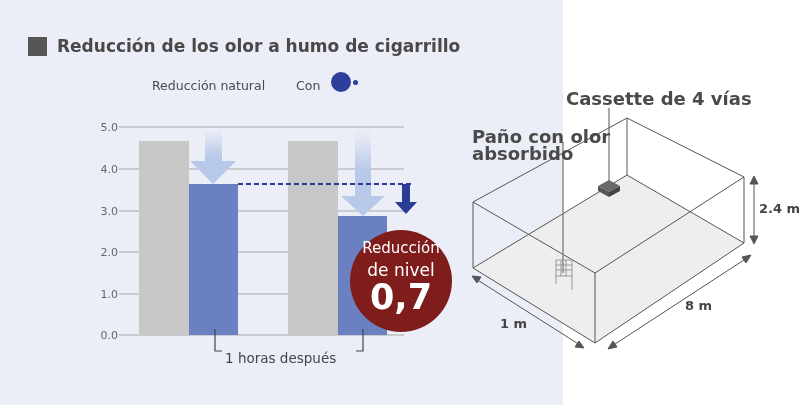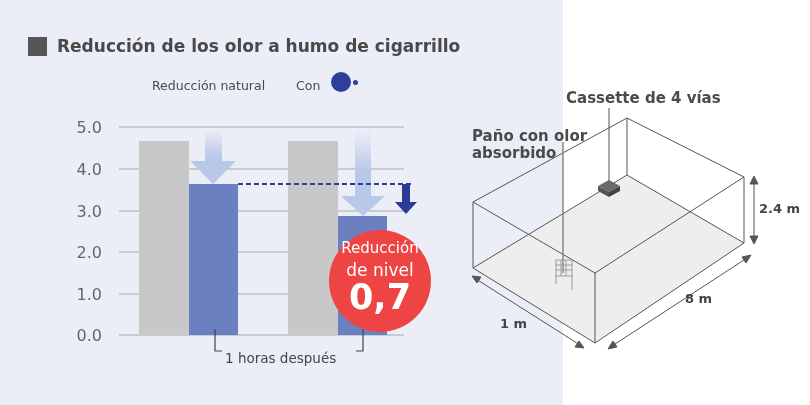--- a/index.html
+++ b/index.html
@@ -9,27 +9,27 @@
   .title .sq{width:19px;height:19px;background:#585556;}
   .title .txt{font-size:17px;font-weight:bold;color:#4a4849;letter-spacing:0px;}
   .sub{position:absolute;top:78px;font-size:12.5px;color:#4a4a4a;}
   .sub.l1{left:13px;color:#555;}
   .sub.l2{left:152px;}
   .sub.l3{left:296px;}
   .logo{position:absolute;left:331px;top:72px;display:flex;align-items:center;}
   .logo .dot1{width:20px;height:20px;border-radius:50%;background:#2d3f9a;}
   .logo .dot2{width:5px;height:5px;border-radius:50%;background:#2d3f9a;margin-left:2px;margin-right:3px;}
   .logo .word{font-size:20px;font-weight:bold;color:#8a8a8a;letter-spacing:1px;font-family:"DejaVu Sans",sans-serif;}
-  .ylab{position:absolute;left:76px;font-size:16px;color:#666;width:26px;text-align:right;transform:translateY(-50%);}
+  .ylab{position:absolute;left:92px;font-size:11px;color:#666;width:26px;text-align:right;transform:translateY(-50%);}
   .bracket-label{position:absolute;left:225px;top:350px;font-size:13.5px;color:#444;}
-  .badge{position:absolute;left:329px;top:230px;width:102px;height:102px;border-radius:50%;background:#ef4444;color:#fff;text-align:center;}
+  .badge{position:absolute;left:350px;top:230px;width:102px;height:102px;border-radius:50%;background:#7f1d1d;color:#fff;text-align:center;}
   .badge .b1{position:absolute;top:9px;left:0;width:100%;font-size:15px;}
   .badge .b2{position:absolute;top:30px;left:0;width:100%;font-size:17px;}
   .badge .b3{position:absolute;top:47px;left:0;width:100%;font-size:35px;font-weight:bold;}
-  .rlabel{position:absolute;font-size:15px;font-weight:bold;color:#4a4a4a;line-height:17px;}
+  .rlabel{position:absolute;font-size:18px;font-weight:bold;color:#4a4a4a;line-height:17px;}
   .dim{position:absolute;font-size:13px;font-weight:bold;color:#444;}
 </style>
 </head>
 <body>
 
 <div class="panel">
   <div class="title">
     <div class="sq"></div>
     <div class="txt">Reducción de los olor a humo de cigarrillo</div>
   </div>
@@ -137,13 +137,13 @@
     <polygon points="608,349 613,341 617,347"></polygon>
     <polygon points="751,255 746,263 742,257"></polygon>
   </g>
 </svg>
 
 <div class="rlabel" style="left:566px;top:90px">Cassette de 4 vías</div>
 <div class="rlabel" style="left:472px;top:128px">Paño con olor</div>
 <div class="rlabel" style="left:472px;top:145px">absorbido</div>
 <div class="dim" style="left:759px;top:201px">2.4 m</div>
 <div class="dim" style="left:500px;top:316px">1 m</div>
-<div class="dim" style="left:685px;top:291px">8 m</div>
+<div class="dim" style="left:685px;top:298px">8 m</div>
 
 </body></html>

